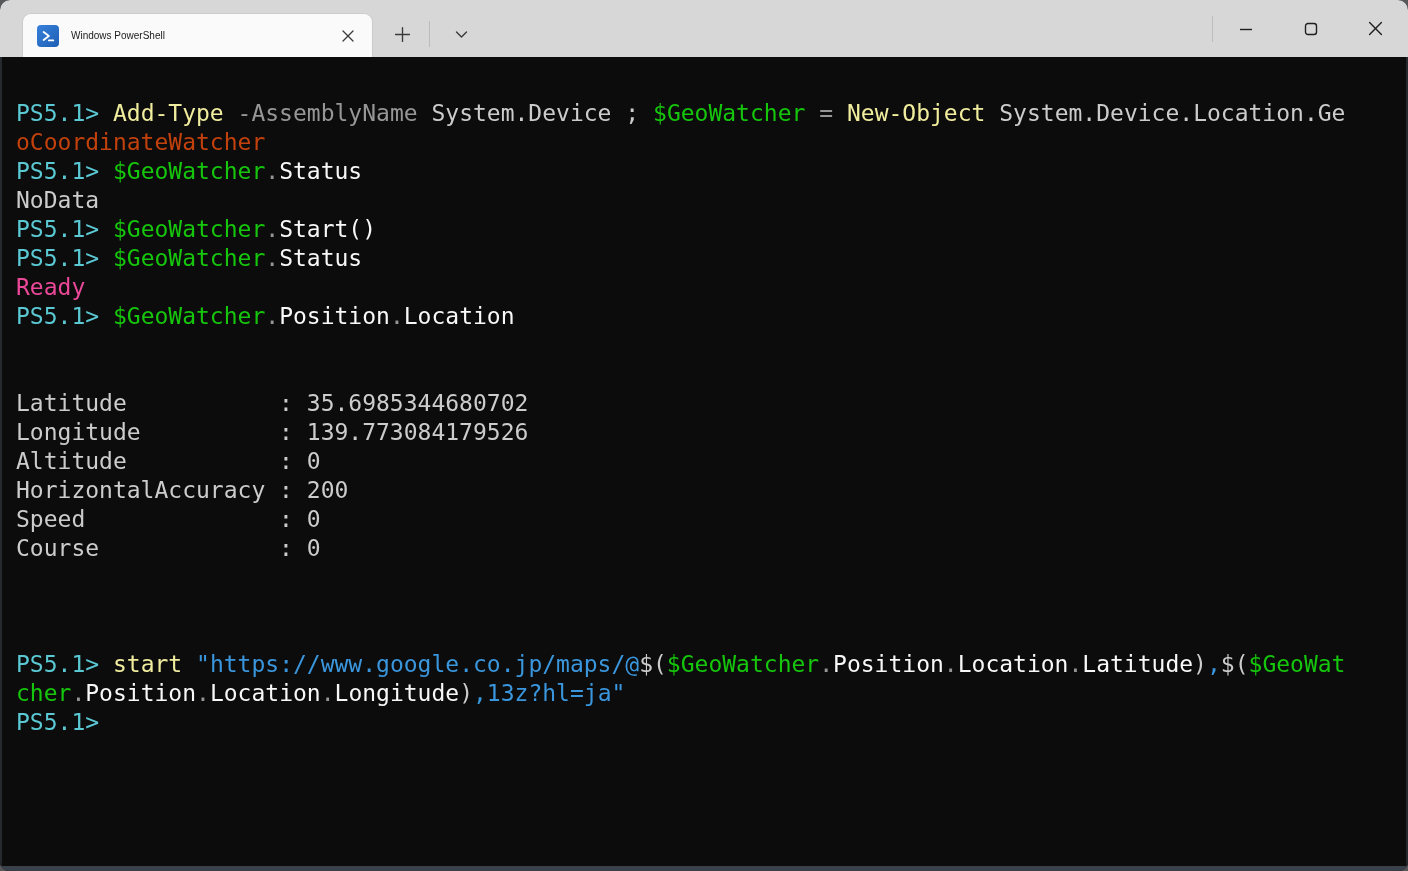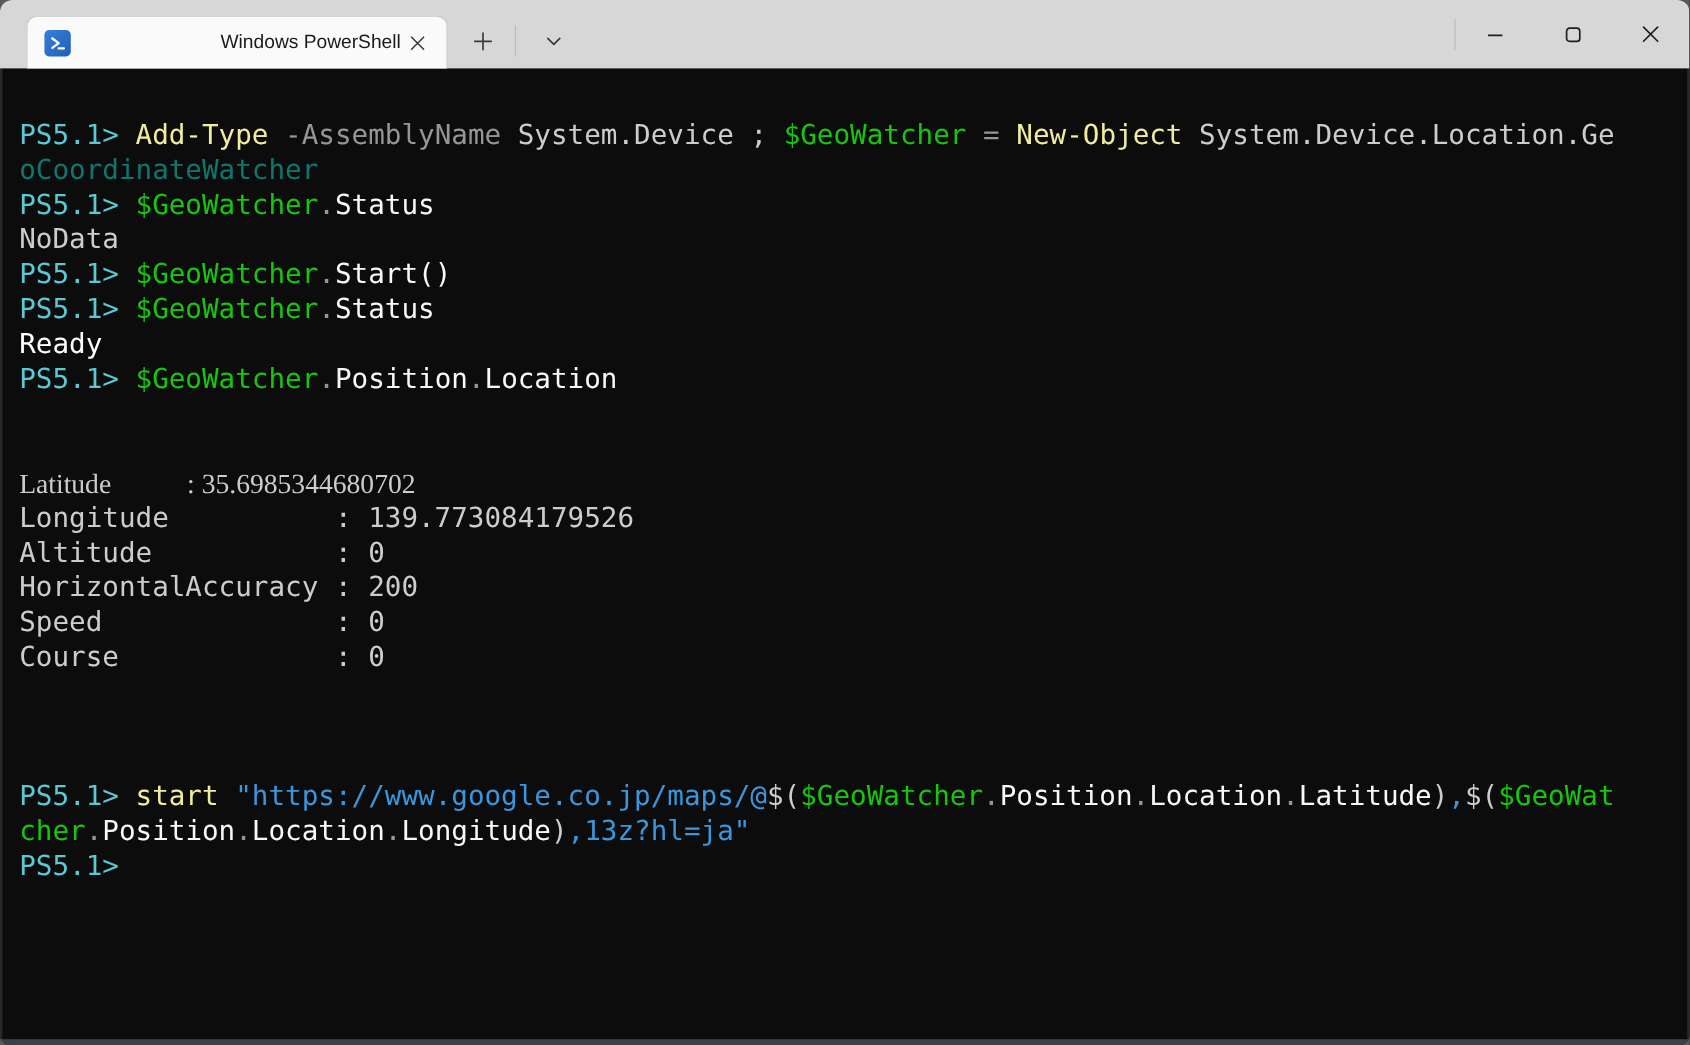--- a/index.html
+++ b/index.html
@@ -31,24 +31,23 @@
     position:relative; top:0;
   }
   .ps-icon {
     width:22px; height:22px; flex:0 0 22px;
     border-radius:4px;
     background:linear-gradient(135deg,#3880DB,#1E5FB4);
     display:flex; align-items:center; justify-content:center;
     margin-right:12px;
   }
   .tab-title {
-    font-size:16px; color:#1B1B1B;
+    font-size:10px; color:#1B1B1B;
     white-space:nowrap; overflow:hidden;
     flex:1;
-    text-align:right;
   }
   .icon-btn {
     border:none; background:transparent; cursor:pointer;
     display:flex; align-items:center; justify-content:center;
     border-radius:4px;
   }
   .tab-close { width:28px; height:28px; }
   .newtab-btn { width:34px; height:32px; margin-left:12px; margin-bottom:7px; }
   .dropdown-btn { width:34px; height:32px; margin-left:8px; margin-bottom:7px; }
   .vdivider {
@@ -144,30 +143,30 @@
           <svg width="15" height="15" viewBox="0 0 14 14">
             <path d="M1.5 1.5 L12.5 12.5 M12.5 1.5 L1.5 12.5" stroke="#1F1F1F" stroke-width="1.3" stroke-linecap="round"></path>
           </svg>
         </span>
       </button>
     </div>
   </div>
 
   <div class="terminal" style="background: rgb(12, 12, 12);">
       <div class="term-line"><span style="color: rgb(91, 201, 212);">PS5.1&gt; </span><span style="color: rgb(241, 237, 158);">Add-Type</span><span style="color: rgb(204, 204, 204);"> </span><span style="color: rgb(150, 150, 150);">-AssemblyName</span><span style="color: rgb(204, 204, 204);"> System.Device </span><span style="color: rgb(204, 204, 204);">;</span><span style="color: rgb(204, 204, 204);"> </span><span style="color: rgb(22, 198, 12);">$GeoWatcher</span><span style="color: rgb(204, 204, 204);"> </span><span style="color: rgb(150, 150, 150);">=</span><span style="color: rgb(204, 204, 204);"> </span><span style="color: rgb(241, 237, 158);">New-Object</span><span style="color: rgb(204, 204, 204);"> System.Device.Location.Ge</span></div>
-      <div class="term-line"><span style="color: #0f766e;">oCoordinateWatcher</span></div>
+      <div class="term-line"><span style="color: #c2410c;">oCoordinateWatcher</span></div>
       <div class="term-line"><span style="color: rgb(91, 201, 212);">PS5.1&gt; </span><span style="color: rgb(22, 198, 12);">$GeoWatcher</span><span style="color: rgb(150, 150, 150);">.</span><span style="color: rgb(248, 248, 248);">Status</span></div>
       <div class="term-line"><span style="color: rgb(204, 204, 204);">NoData</span></div>
       <div class="term-line"><span style="color: rgb(91, 201, 212);">PS5.1&gt; </span><span style="color: rgb(22, 198, 12);">$GeoWatcher</span><span style="color: rgb(150, 150, 150);">.</span><span style="color: rgb(248, 248, 248);">Start()</span></div>
       <div class="term-line"><span style="color: rgb(91, 201, 212);">PS5.1&gt; </span><span style="color: rgb(22, 198, 12);">$GeoWatcher</span><span style="color: rgb(150, 150, 150);">.</span><span style="color: rgb(248, 248, 248);">Status</span></div>
-      <div class="term-line"><span style="color: #ffffff;">Ready</span></div>
+      <div class="term-line"><span style="color: #ec4899;">Ready</span></div>
       <div class="term-line"><span style="color: rgb(91, 201, 212);">PS5.1&gt; </span><span style="color: rgb(22, 198, 12);">$GeoWatcher</span><span style="color: rgb(150, 150, 150);">.</span><span style="color: rgb(248, 248, 248);">Position</span><span style="color: rgb(150, 150, 150);">.</span><span style="color: rgb(248, 248, 248);">Location</span></div>
       <div class="term-line">&nbsp;</div>
       <div class="term-line">&nbsp;</div>
-      <div class="term-line"><span style="color: rgb(204, 204, 204); font-family: Liberation Serif, serif;">Latitude           : 35.6985344680702</span></div>
+      <div class="term-line"><span style="color: rgb(204, 204, 204);">Latitude           : 35.6985344680702</span></div>
       <div class="term-line"><span style="color: rgb(204, 204, 204);">Longitude          : 139.773084179526</span></div>
       <div class="term-line"><span style="color: rgb(204, 204, 204);">Altitude           : 0</span></div>
       <div class="term-line"><span style="color: rgb(204, 204, 204); text-align: right;">HorizontalAccuracy : 200</span></div>
       <div class="term-line"><span style="color: rgb(204, 204, 204);">Speed              : 0</span></div>
       <div class="term-line"><span style="color: rgb(204, 204, 204);">Course             : 0</span></div>
       <div class="term-line">&nbsp;</div>
       <div class="term-line">&nbsp;</div>
       <div class="term-line">&nbsp;</div>
       <div class="term-line"><span style="color: rgb(91, 201, 212);">PS5.1&gt; </span><span style="color: rgb(241, 237, 158);">start</span><span style="color: rgb(204, 204, 204);"> </span><span style="color: rgb(58, 150, 221);">"https://www.google.co.jp/maps/@</span><span style="color: rgb(204, 204, 204);">$(</span><span style="color: rgb(22, 198, 12);">$GeoWatcher</span><span style="color: rgb(150, 150, 150);">.</span><span style="color: rgb(248, 248, 248);">Position</span><span style="color: rgb(150, 150, 150);">.</span><span style="color: rgb(248, 248, 248);">Location</span><span style="color: rgb(150, 150, 150);">.</span><span style="color: rgb(248, 248, 248);">Latitude</span><span style="color: rgb(204, 204, 204);">)</span><span style="color: rgb(58, 150, 221);">,</span><span style="color: rgb(204, 204, 204);">$(</span><span style="color: rgb(22, 198, 12);">$GeoWat</span></div>
       <div class="term-line"><span style="color: rgb(22, 198, 12);">cher</span><span style="color: rgb(150, 150, 150);">.</span><span style="color: rgb(248, 248, 248);">Position</span><span style="color: rgb(150, 150, 150);">.</span><span style="color: rgb(248, 248, 248);">Location</span><span style="color: rgb(150, 150, 150);">.</span><span style="color: rgb(248, 248, 248);">Longitude</span><span style="color: rgb(204, 204, 204);">)</span><span style="color: rgb(58, 150, 221);">,13z?hl=ja"</span></div>

